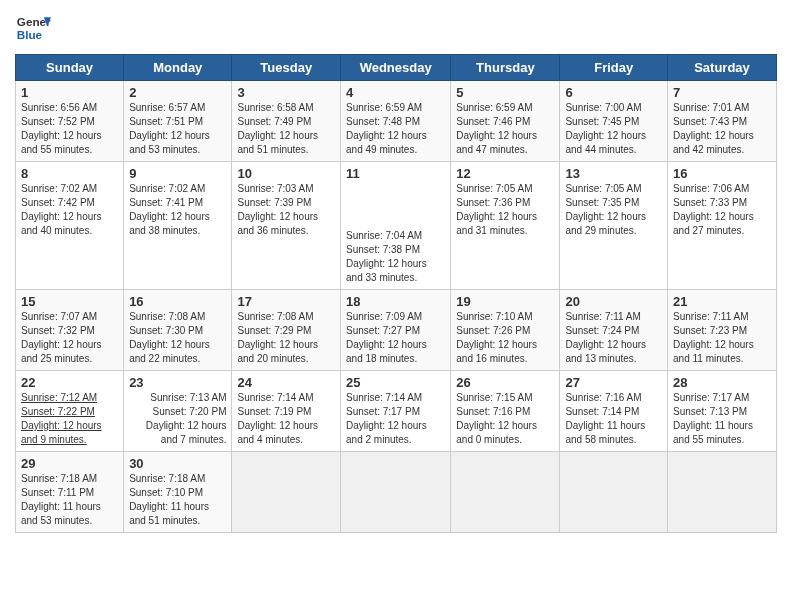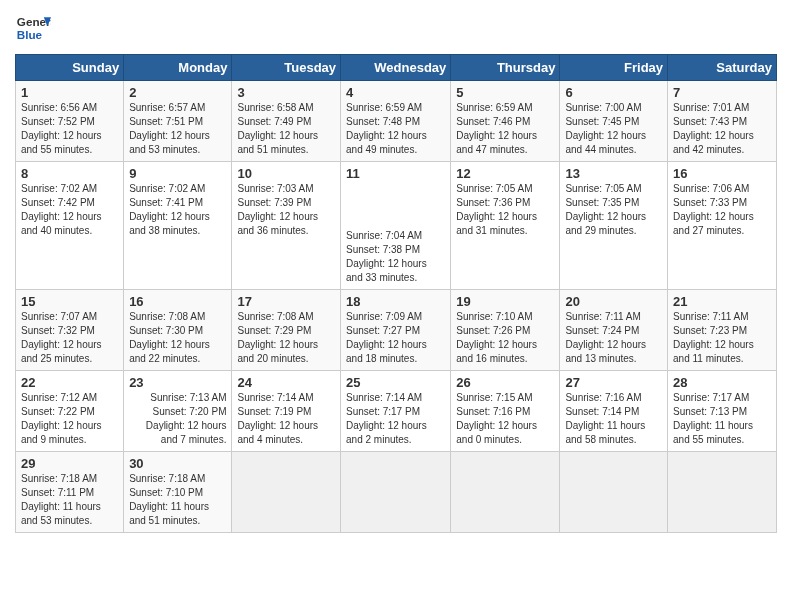--- a/index.html
+++ b/index.html
@@ -39,21 +39,21 @@
     }
     .calendar {
       width: 100%;
       border-collapse: collapse;
       font-size: 11px;
     }
     .calendar thead tr th {
       background: #2a6099;
       color: #fff;
       padding: 5px 4px;
-      text-align: right;
+      text-align: center;
       font-size: 13px;
       font-weight: bold;
       border: 1px solid #1e4d7a;
     }
     .calendar tbody tr td {
       border: 1px solid #ccc;
       padding: 4px 5px;
       vertical-align: top;
       width: 113px;
       min-height: 70px;
@@ -259,21 +259,21 @@
           <span class="day-num">21</span>
           <div class="day-info" style="white-space: pre-line;">Sunrise: 7:11 AM
 Sunset: 7:23 PM
 Daylight: 12 hours
 and 11 minutes.</div>
         </td>
       </tr>
       <tr>
         <td>
           <span class="day-num">22</span>
-          <div class="day-info" style="white-space: pre-line;">Sunrise: 7:12 AM
+          <div class="day-info" style="white-space: pre-line; text-decoration: underline;">Sunrise: 7:12 AM
 Sunset: 7:22 PM
 Daylight: 12 hours
 and 9 minutes.</div>
         </td>
         <td>
           <span class="day-num">23</span>
           <div class="day-info" style="white-space: pre-line; text-align: right;">Sunrise: 7:13 AM
 Sunset: 7:20 PM
 Daylight: 12 hours
 and 7 minutes.</div>

